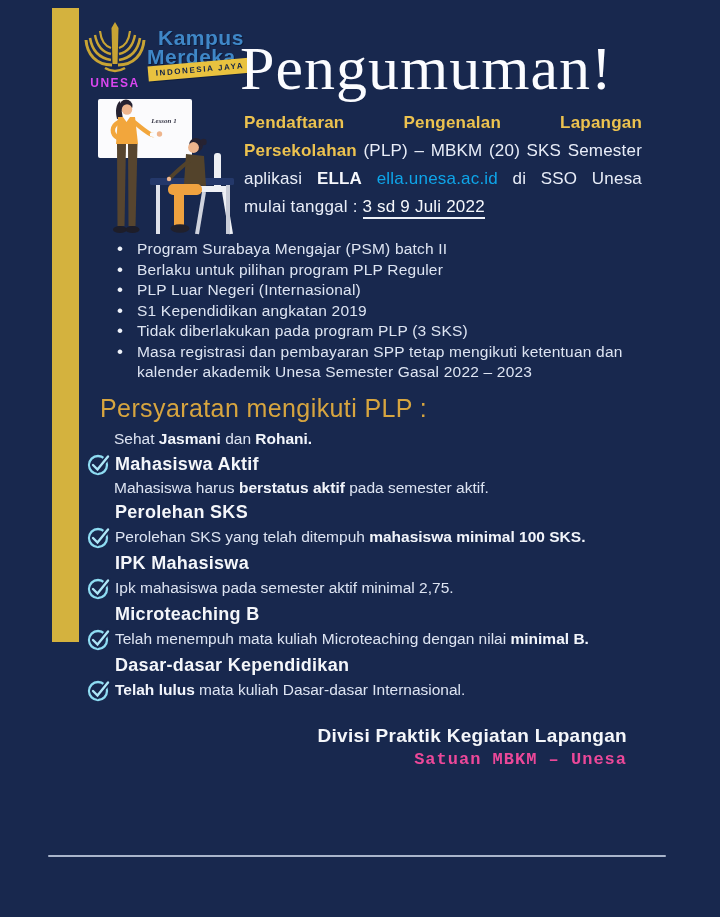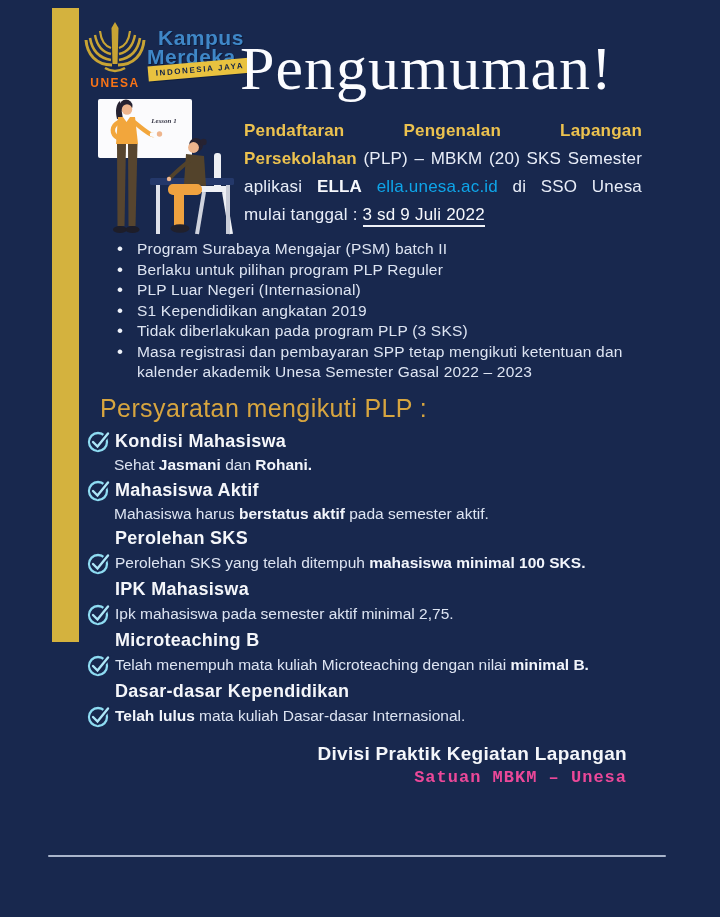--- a/index.html
+++ b/index.html
@@ -7,42 +7,42 @@
     position:relative;width:720px;height:917px;overflow:hidden;
     background:#18284e;
     font-family:"Liberation Sans",sans-serif;
     color:#dde4f2;
   }
   
   .accent-bar{position:absolute;left:52px;top:8px;width:27px;height:634px;background:#d4b23e;}
 
   
   .unesa{position:absolute;left:82px;top:20px;width:66px;text-align:center;}
-  .unesa-label{font-size:12px;font-weight:bold;color:#f97316;letter-spacing:1.5px;margin-top:-2px;}
+  .unesa-label{font-size:12px;font-weight:bold;color:#d946ef;letter-spacing:1.5px;margin-top:-2px;}
 
   
   .km{position:absolute;left:146px;top:27px;width:118px;line-height:1;}
   .km-w1{font-size:21px;font-weight:bold;color:#3f87c7;margin-left:12px;letter-spacing:.5px;text-shadow:1px 1px 0 rgba(8,22,48,.65);}
   .km-w2{font-size:21px;font-weight:bold;color:#3f87c7;margin-left:1px;margin-top:-2px;letter-spacing:.5px;text-shadow:1px 1px 0 rgba(8,22,48,.65);}
   .km-ribbon{
     margin-top:-5px;margin-left:2px;width:104px;height:15px;background:#e9c23f;
     transform:rotate(-5deg);display:flex;align-items:center;justify-content:center;
     font-size:8px;font-weight:bold;letter-spacing:1.6px;color:#142448;
     box-shadow:1px 1px 0 rgba(8,22,48,.5);
   }
 
   
   .page-title{
     position:absolute;left:240px;top:36px;width:420px;
     font-family:"Liberation Serif",serif;font-size:62px;line-height:64px;
     color:#fbfcff;letter-spacing:1px;white-space:nowrap;
   }
 
   
-  .para{position:absolute;left:244px;top:109px;width:398px;font-size:17px;line-height:28px;color:#e8edf8;letter-spacing:.2px;margin-top:8px;}
+  .para{position:absolute;left:244px;top:109px;width:398px;font-size:17px;line-height:28px;color:#e8edf8;letter-spacing:.2px;}
   .jline{text-align:justify;text-align-last:justify;}
   .jline.last{text-align:justify;text-align-last:left;}
   .yb{color:#ecc24f;font-weight:bold;}
   .y{color:#0ea5e9;}
   .wb{font-weight:bold;color:#f6f8fc;}
   .date{font-weight:normal;color:#f6f8fc;border-bottom:2.5px solid #eef1f8;padding-bottom:1px;}
 
   
   .illu{position:absolute;left:90px;top:98px;width:168px;height:142px;}
 
@@ -61,21 +61,21 @@
   .req-list{position:absolute;left:86px;top:428px;width:580px;}
   .req-item{margin-bottom:1px;}
   .req-title{display:flex;align-items:center;gap:3px;font-weight:bold;font-size:18px;line-height:24px;color:#f4f6fa;letter-spacing:.3px;}
   .req-title.no-icon{padding-left:29px;}
   .req-desc{display:flex;align-items:center;gap:3px;font-size:15.5px;line-height:22px;color:#dde4f2;}
   .req-desc.no-icon{padding-left:28px;}
   .req-desc .b{font-weight:bold;color:#f2f5fb;}
   .check{flex:0 0 auto;}
 
   
-  .footer{position:absolute;right:93px;top:743px;text-align:right;}
+  .footer{position:absolute;right:93px;top:725px;text-align:right;}
   .footer-l1{font-size:19px;font-weight:bold;color:#f4f6fa;letter-spacing:.3px;}
   .footer-l2{font-family:Liberation Mono, monospace;font-size:17px;font-weight:bold;color:#ec4899;letter-spacing:1px;margin-top:3px;}
 
   .divider{position:absolute;left:48px;top:855px;width:618px;height:2px;background:#b6c1d6;border-radius:2px;opacity:.92;}
 </style>
 </head>
 <body>
 
 <div class="stage">
 
@@ -170,28 +170,20 @@
       <li>Tidak diberlakukan pada program PLP (3 SKS)</li>
       <li class="narrow">Masa registrasi dan pembayaran SPP tetap mengikuti ketentuan dan kalender akademik Unesa Semester Gasal 2022 – 2023</li>
     </ul>
   </div>
 
   <div class="req-heading">Persyaratan mengikuti PLP :</div>
 
   <div class="req-list">
 
     <div class="req-item">
-      <div class="req-title">
-        <svg class="check" width="26" height="26" viewBox="0 0 26 26">
-            <circle cx="12" cy="14" r="9" fill="none" stroke="#8edcf2" stroke-width="2.3"></circle>
-            <path d="M7 14 L11.5 18.5 L22 5.5" fill="none" stroke="#18284e" stroke-width="5.5" stroke-linecap="round"></path>
-            <path d="M7 14 L11.5 18.5 L22 5.5" fill="none" stroke="#aee6f7" stroke-width="2.4" stroke-linecap="round"></path>
-          </svg>
-        <span>Kondisi Mahasiswa</span>
-      </div>
       <div class="req-desc no-icon">
           <span><span>Sehat </span><span class="b">Jasmani</span><span> dan </span><span class="b">Rohani.</span></span>
         </div>
     </div>
 
     <div class="req-item">
       <div class="req-title">
         <svg class="check" width="26" height="26" viewBox="0 0 26 26">
             <circle cx="12" cy="14" r="9" fill="none" stroke="#8edcf2" stroke-width="2.3"></circle>
             <path d="M7 14 L11.5 18.5 L22 5.5" fill="none" stroke="#18284e" stroke-width="5.5" stroke-linecap="round"></path>

